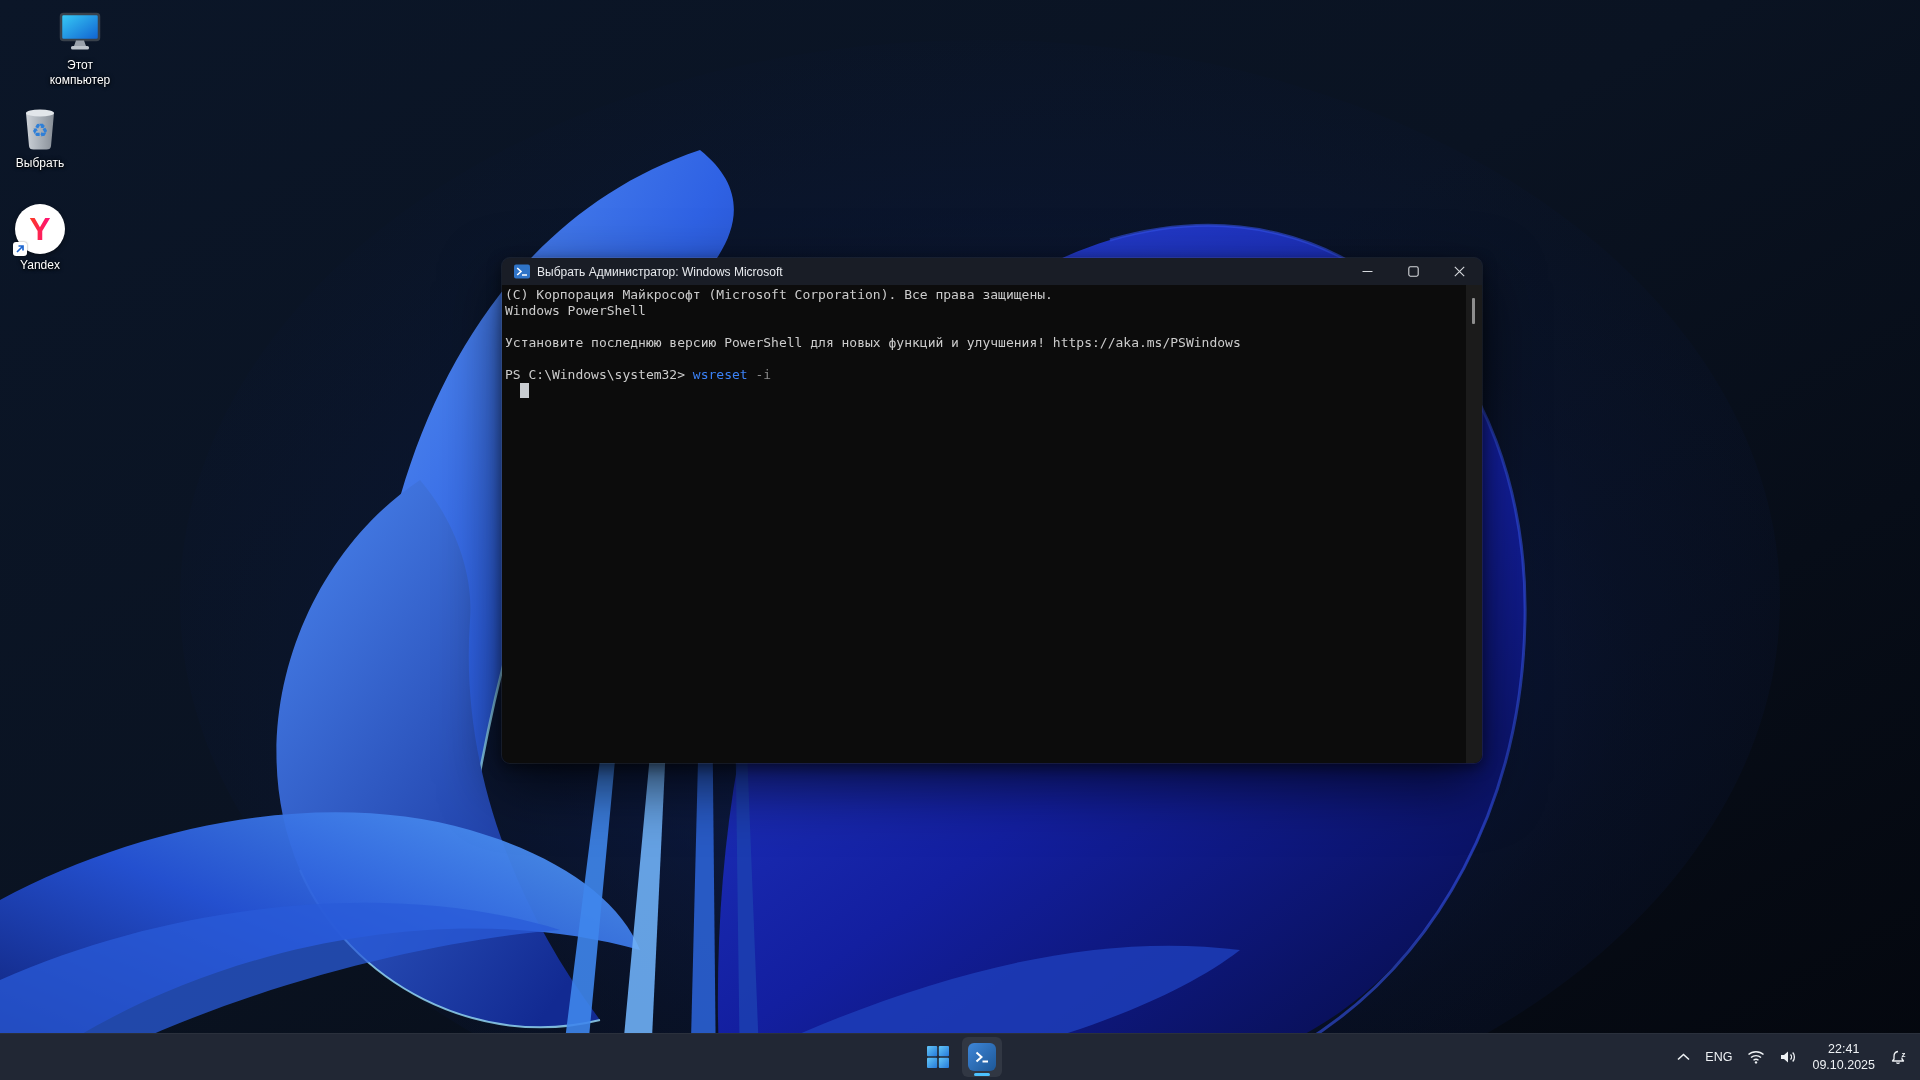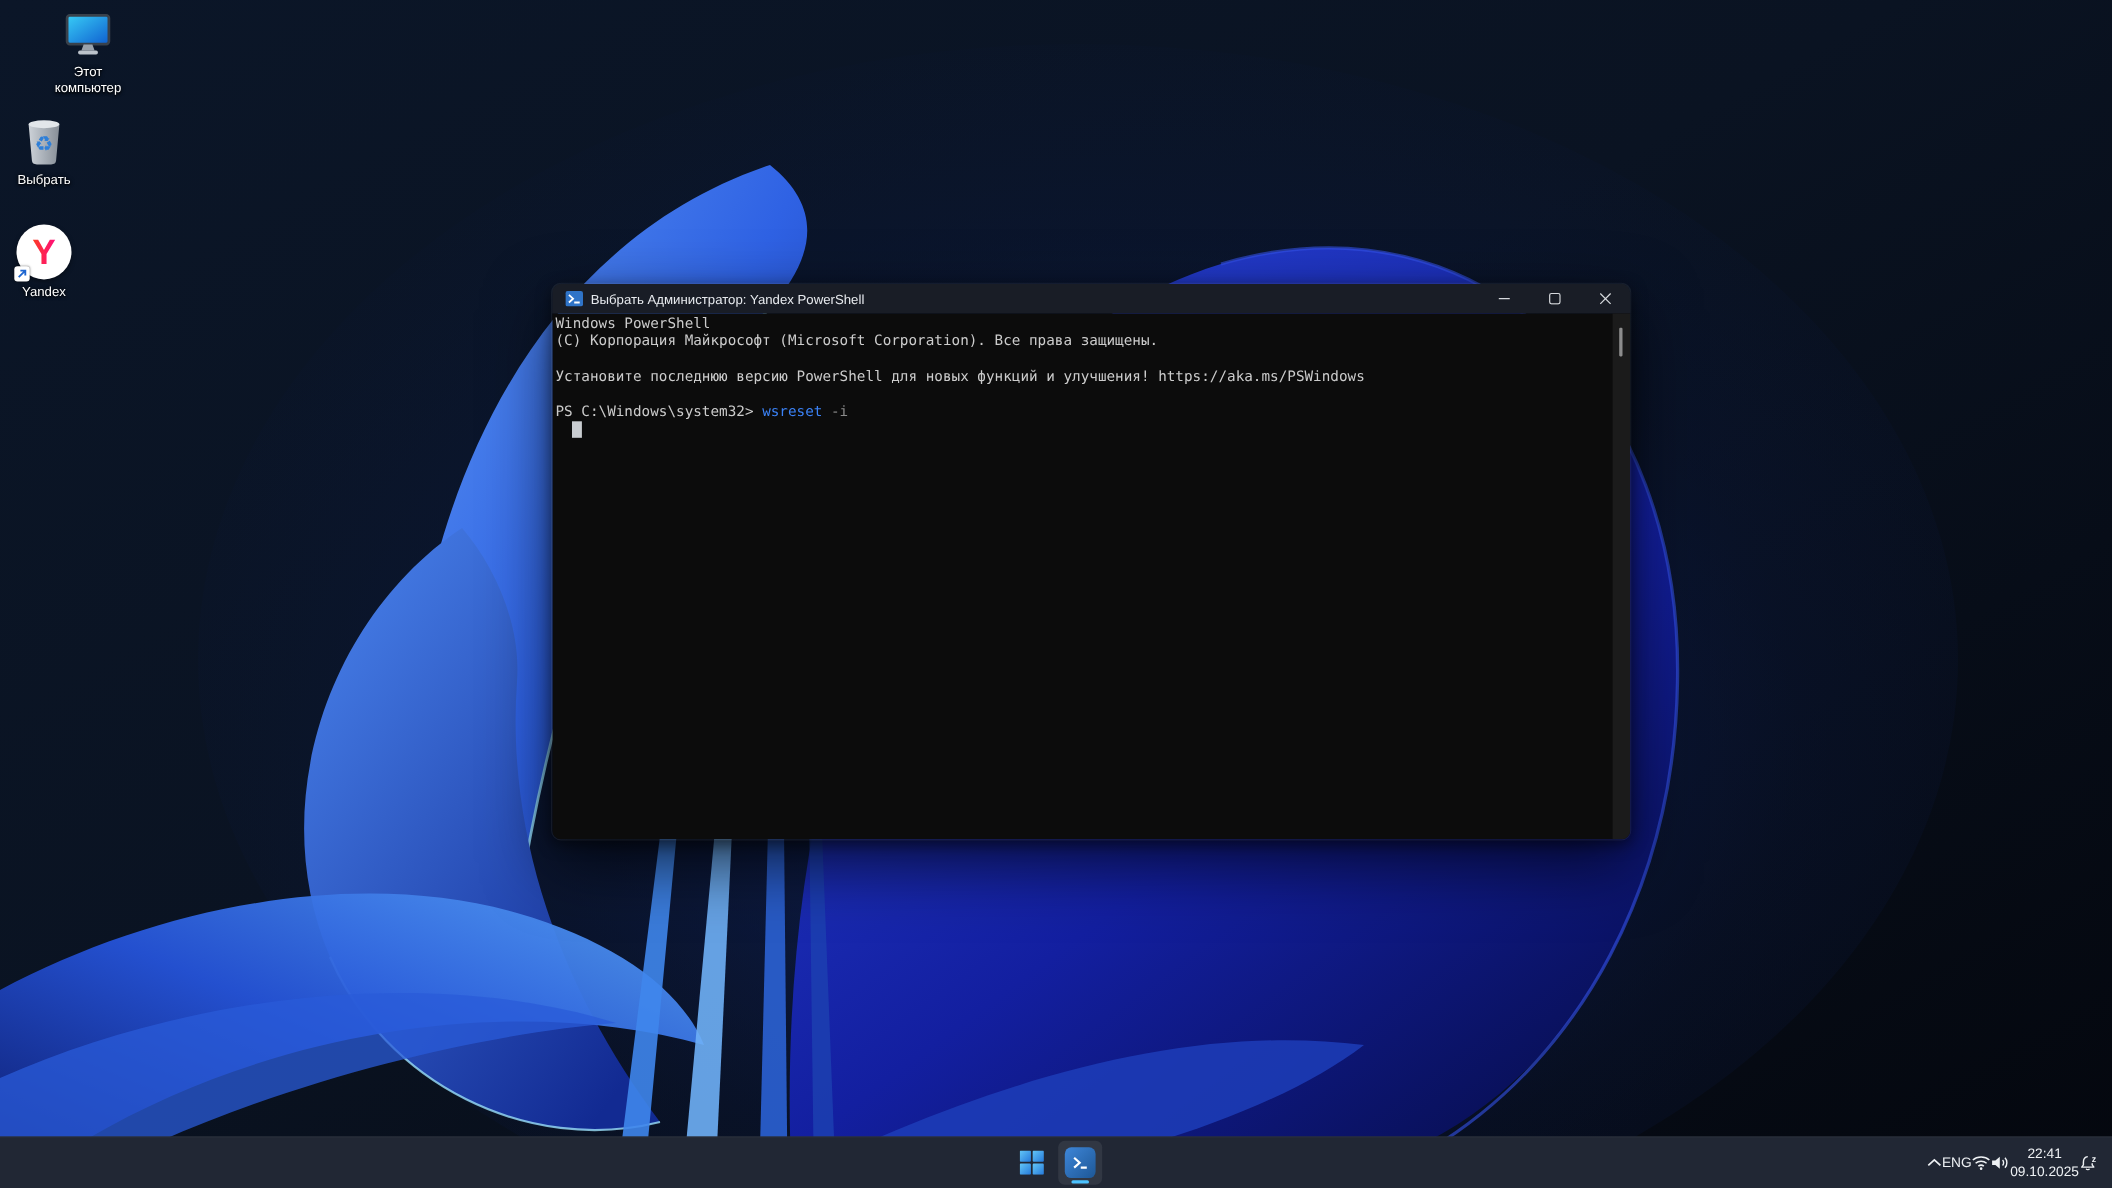--- a/index.html
+++ b/index.html
@@ -45,21 +45,21 @@
            border-top:1px solid rgba(255,255,255,.045);}
   .tb-center{position:absolute;left:0;right:0;top:0;bottom:0;display:flex;gap:4px;
              align-items:center;justify-content:center;}
   .tb-btn{width:40px;height:40px;border-radius:6px;display:flex;align-items:center;
           justify-content:center;position:relative;}
   .tb-btn.active{background:rgba(255,255,255,.075);}
   .tb-indicator{position:absolute;bottom:1px;left:50%;transform:translateX(-50%);
                 width:16px;height:3px;border-radius:2px;background:#4cc2ff;}
   .ps-tile{width:28px;height:28px;border-radius:6px;background:linear-gradient(135deg,#3e86d8,#1d5796);
            display:flex;align-items:center;justify-content:center;}
-  .tray{position:absolute;right:12px;top:0;bottom:0;display:flex;align-items:center;
+  .tray{position:absolute;right:12px;top:0;bottom:0;display:flex;align-items:center;gap:15px;
         color:#eef1f4;font-size:12.5px;}
   .tray .item{display:flex;align-items:center;justify-content:center;height:100%;}
   .clock{display:flex;flex-direction:column;align-items:flex-end;line-height:1.3;font-size:12.5px;}
 </style>
 </head>
 <body>
 
 <div id="screen">
 
   <svg class="wallpaper" viewBox="0 0 1920 1080" preserveAspectRatio="none">
@@ -170,21 +170,21 @@
 
   <section id="ps-window">
     <header class="titlebar">
       <span class="titlebar-icon">
         <svg width="16" height="15" viewBox="0 0 16 15">
           <rect x="0" y="0.5" width="16" height="14" rx="2" fill="#2f74c8"></rect>
           <path d="M3.2 4 L7 7.5 L3.2 11" stroke="#fff" stroke-width="1.6" fill="none"></path>
           <line x1="8" y1="11" x2="13" y2="11" stroke="#fff" stroke-width="1.6"></line>
         </svg>
       </span>
-      <span class="titlebar-title">Выбрать Администратор: Yandex PowerShell</span>
+      <span class="titlebar-title">Выбрать Администратор: Windows Microsoft</span>
       <div class="win-controls">
         <div class="win-btn">
           <svg width="11" height="11" viewBox="0 0 11 11">
             <line x1="0.5" y1="5.5" x2="10.5" y2="5.5" stroke="#d6d9dd" stroke-width="1.1"></line>
           </svg>
         </div>
         <div class="win-btn">
           <svg width="11" height="11" viewBox="0 0 11 11">
             <rect x="0.8" y="0.8" width="9.4" height="9.4" rx="1.6" stroke="#d6d9dd" stroke-width="1.1" fill="none"></rect>
           </svg>
@@ -192,22 +192,22 @@
         <div class="win-btn">
           <svg width="11" height="11" viewBox="0 0 11 11">
             <path d="M0.8 0.8 L10.2 10.2 M10.2 0.8 L0.8 10.2" stroke="#d6d9dd" stroke-width="1.1"></path>
           </svg>
         </div>
       </div>
     </header>
 
     <div class="term-area">
       <div class="term-content">
+        <div class="term-line">(C) Корпорация Майкрософт (Microsoft Corporation). Все права защищены.</div>
         <div class="term-line">Windows PowerShell</div>
-        <div class="term-line">(C) Корпорация Майкрософт (Microsoft Corporation). Все права защищены.</div>
         <div class="term-line"></div>
         <div class="term-line">Установите последнюю версию PowerShell для новых функций и улучшения! https://aka.ms/PSWindows</div>
         <div class="term-line"></div>
         <div class="term-line"><span>PS C:\Windows\system32&gt; </span><span class="cmd">wsreset</span><span class="param"> -i</span></div>
         <div class="term-line"><span class="cursor"></span></div>
       </div>
       <div class="scroll-track">
         <div class="scroll-thumb"></div>
       </div>
     </div>

